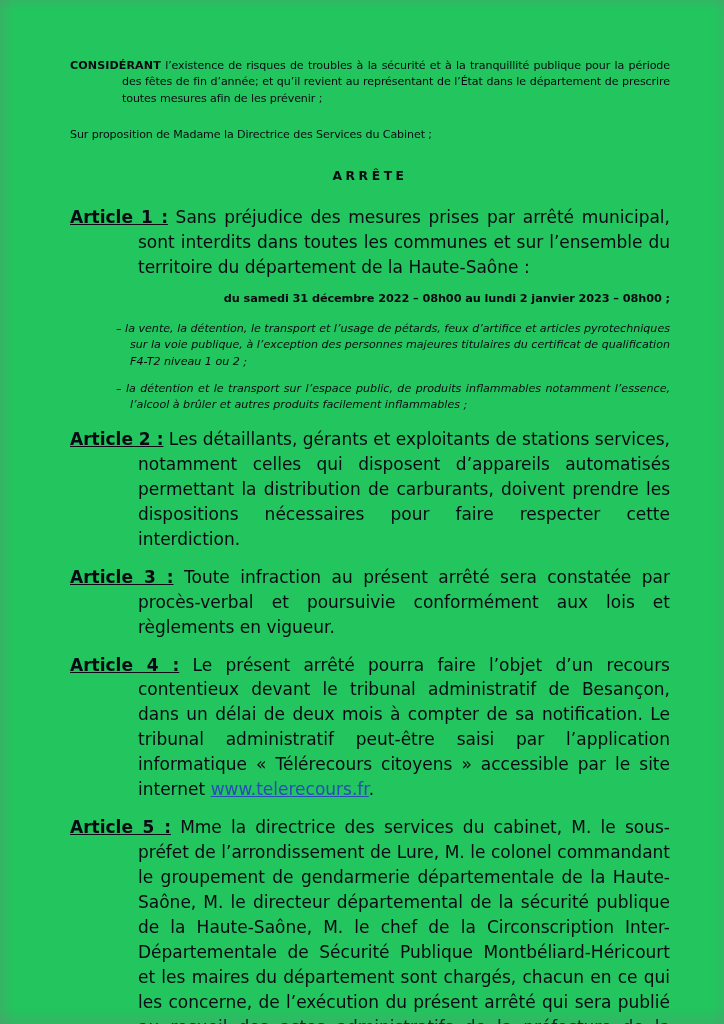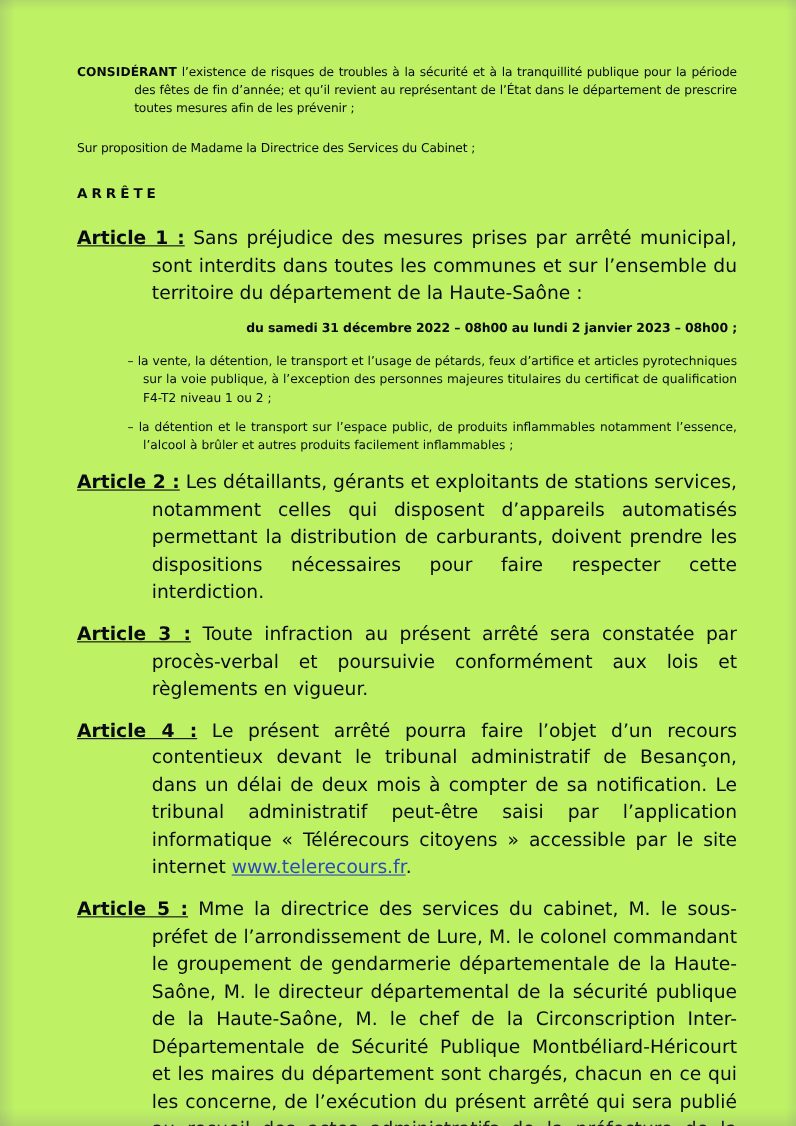--- a/index.html
+++ b/index.html
@@ -13,39 +13,39 @@
     font-family: "DejaVu Sans", sans-serif;
     color: #0a0a14;
     overflow: hidden;
   }
   .page {
     position: relative;
     width: 724px;
     height: 1024px;
     box-sizing: border-box;
     padding: 58px 54px 0 70px;
-    background: #bef264;
+    background: #22c55e;
   }
   .para {
     font-size: 11.1px;
     line-height: 1.47;
     text-align: justify;
     margin: 0 0 13px 0;
     letter-spacing: -0.1px;
   }
   .indent-hang {
     padding-left: 52px;
     text-indent: -52px;
   }
   .lead {
     font-weight: bold;
     letter-spacing: 0.1px;
   }
   .arrete {
-    text-align: left;
+    text-align: center;
     font-weight: bold;
     font-size: 12.3px;
     letter-spacing: 3.6px;
     margin: 26px 0 22px 0;
   }
   .art-row {
     display: block;
     margin: 0 0 13px 0;
   }
   .art-label {
@@ -73,20 +73,21 @@
     margin: 0 0 0 0;
     padding: 0 0 0 46px;
   }
   .bullet {
     font-size: 11.1px;
     line-height: 1.47;
     text-align: justify;
     margin: 0 0 11px 0;
     padding-left: 14px;
     text-indent: -14px;
+    font-style: italic;
   }
   .sub-prop {
     margin-top: 20px;
   }
   a.link {
     color: #2a4bb8;
     text-decoration: underline;
   }
   .sign-block {
     margin-top: 26px;

